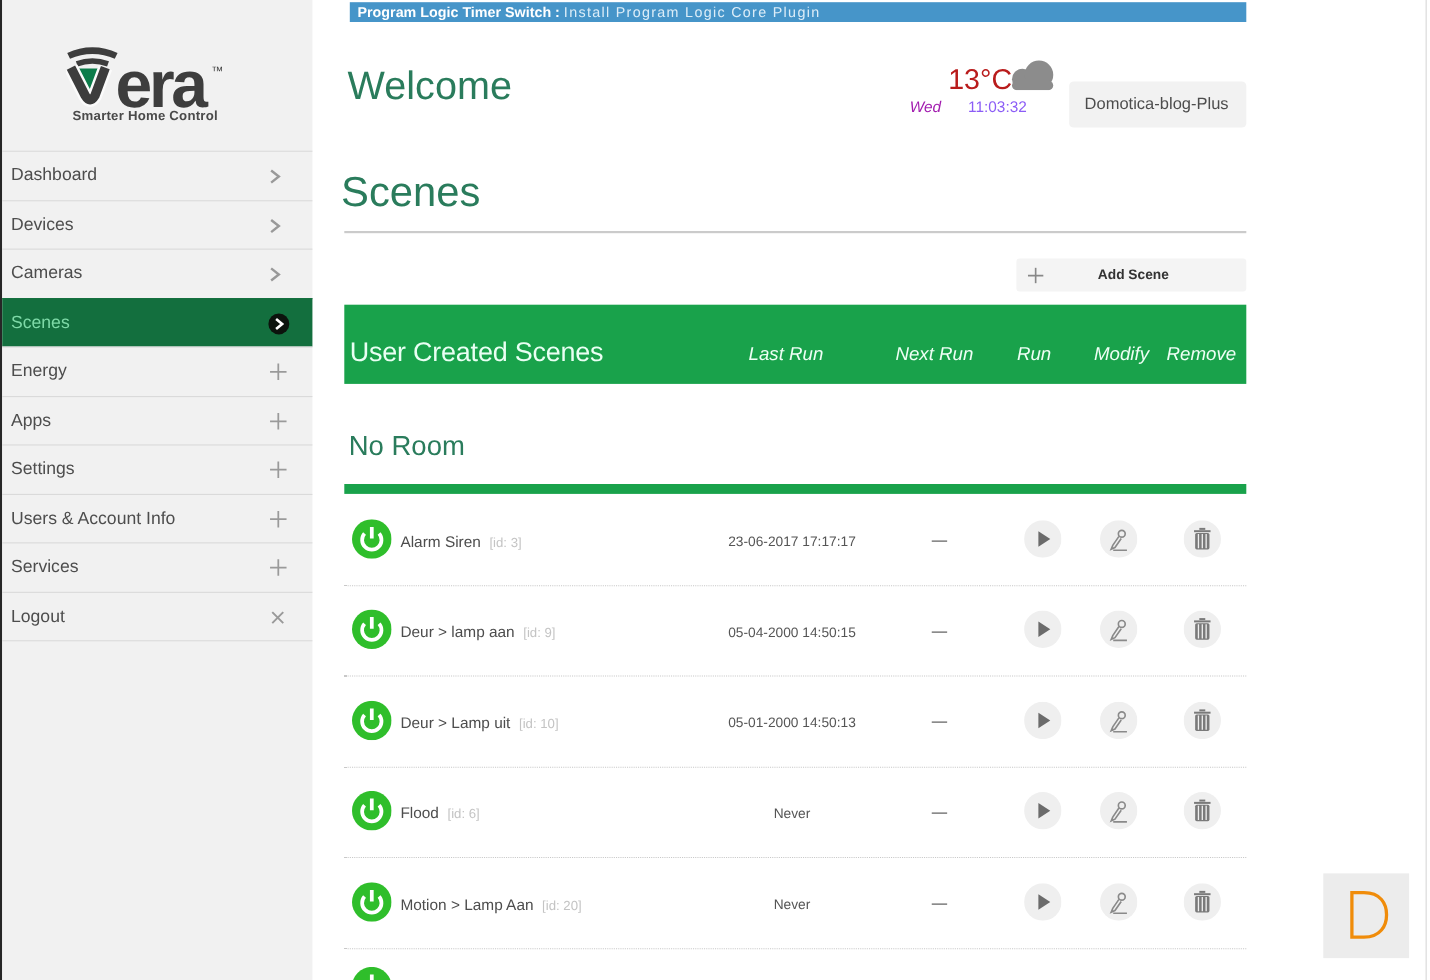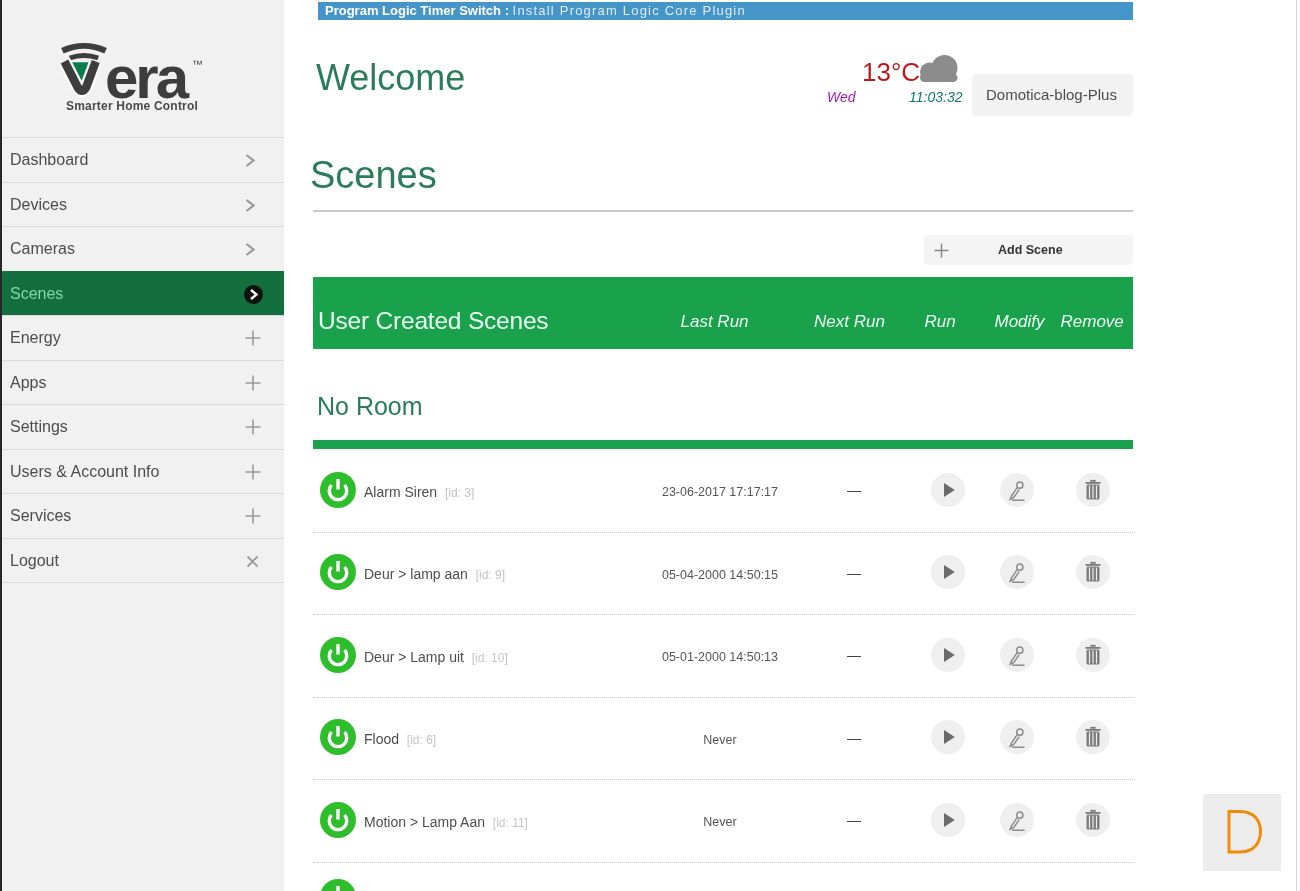--- a/index.html
+++ b/index.html
@@ -27,21 +27,21 @@
   background:#4695c9; color:#fff; font-size:13px; line-height:17.5px; padding-left:7px; }
 #bluebar b { font-weight:bold; }
 #bluebar span { color:#dcedf8; }
 
 h1.welcome { position:absolute; left:316px; top:57px; color:#2a7c5c; font-size:36px; font-weight:normal; }
 h1.scenes { position:absolute; left:310px; top:154px; color:#2a7c5c; font-size:38px; font-weight:normal; }
 #hr1 { position:absolute; left:313px; top:210px; width:820px; height:2px; background:#cbcbcb; }
 
 #weather13 { position:absolute; left:862px; top:59px; color:#b91c1c; font-size:26px; line-height:1; }
 #wed { position:absolute; left:827px; top:89px; color:#a21caf; font-size:14px;font-style:italic; }
-#time { position:absolute; left:909px; top:89px; color:#0f766e; font-size:14px;font-style:italic; }
+#time { position:absolute; left:880px; top:89px; color:#8b5cf6; font-size:14px; }
 #dombtn { position:absolute; left:972px; top:74px; width:161px; height:42px; background:#f2f2f2;
   border-radius:4px; color:#4d4d4d; font-size:15px; line-height:42px; padding-left:14px; }
 
 #addscene { position:absolute; left:924px; top:235px; width:209px; height:30px; background:#f4f4f4;
   border-radius:3px; font-size:12.5px; color:#333; line-height:30px; }
 #addscene .plus { position:absolute; left:10px; top:7.5px; }
 #addscene .lbl { position:absolute; left:74px; top:0; font-weight:bold; }
 
 #greenbar { position:absolute; left:313px; top:277px; width:820px; height:72px; background:#19a24b; }
 #greenbar .title { position:absolute; left:5px; top:30px; font-size:24.5px; color:#e9fff3; font-weight:normal; letter-spacing:-0.2px; }
@@ -317,21 +317,21 @@
           </g>
         </svg></div>
     </div>
 <div class="row" style="top:779px;">
       <div class="sep"></div>
       <div class="pwr" style="top:22.5px;"><svg width="36" height="36" viewBox="0 0 36 36">
           <circle cx="18" cy="18" r="18" fill="#2fbe2b"></circle>
           <path d="M 11.4,13.0 a 8.8 8.8 0 1 0 13.2,0" fill="none" stroke="#fff" stroke-width="3.4"></path>
           <line x1="18" y1="7" x2="18" y2="17.5" stroke="#fff" stroke-width="3.4"></line>
         </svg></div>
-      <div class="rname">Motion &gt; Lamp Aan&nbsp;&nbsp;<span class="rid">[id: 11]</span></div>
+      <div class="rname">Motion &gt; Lamp Aan&nbsp;&nbsp;<span class="rid">[id: 20]</span></div>
       <div class="rdate">Never</div>
       <div class="rdash">—</div>
       <div class="cbtn play"><svg width="34" height="34" viewBox="0 0 34 34">
           <circle cx="17" cy="17" r="17" fill="#efefef"></circle>
           <path d="M 13,10 L 23.8,17 L 13,24 Z" fill="#6b6b6b"></path>
         </svg></div>
       <div class="cbtn pen"><svg width="34" height="34" viewBox="0 0 34 34">
           <circle cx="17" cy="17" r="17" fill="#efefef"></circle>
           <g stroke="#8a8a8a" fill="none" stroke-width="1.5">
             <circle cx="19.8" cy="12.2" r="3.1"></circle>

